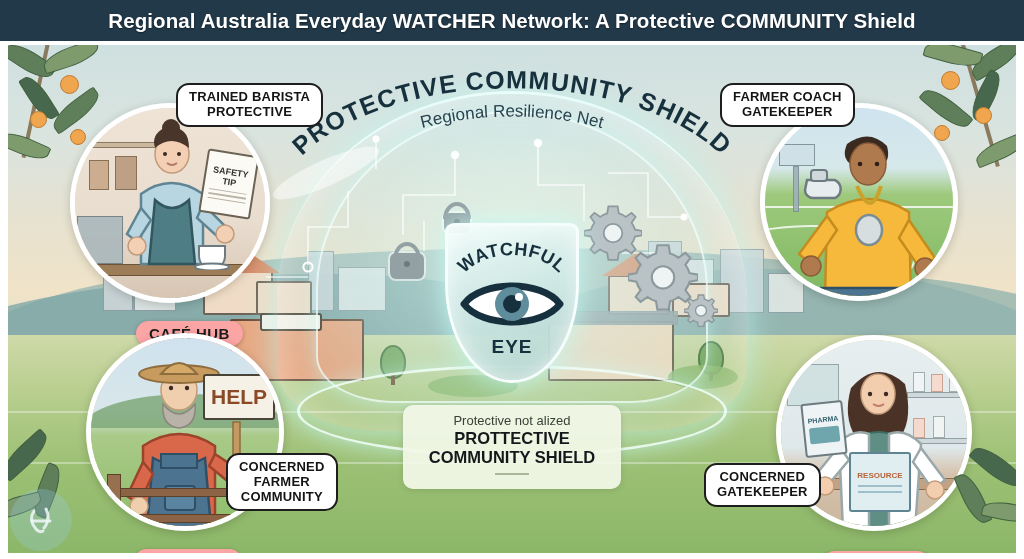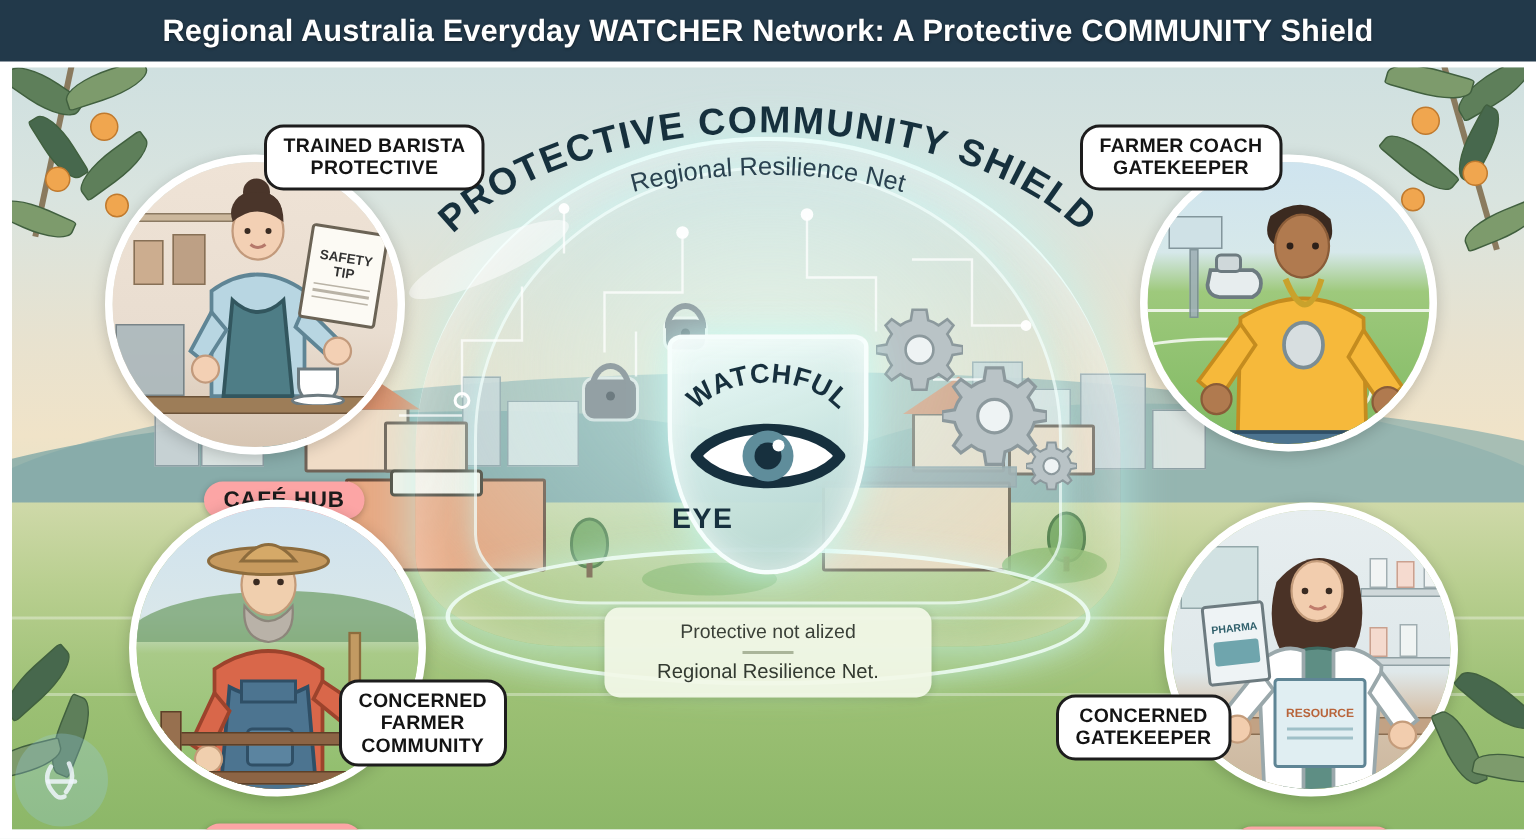--- a/index.html
+++ b/index.html
@@ -142,21 +142,21 @@
     width:134px; height:160px;
     background: linear-gradient(160deg, rgba(240,252,250,.95) 0%, rgba(206,232,228,.92) 48%, rgba(176,209,205,.92) 100%);
     border:3px solid rgba(248,255,254,.95);
     border-radius: 10px 10px 50% 50% / 8px 8px 62% 62%;
     box-shadow: 0 0 26px rgba(195,250,244,.9), inset 0 0 20px rgba(255,255,255,.6);
     display:flex; flex-direction:column; align-items:center; justify-content:center;
   }
   .arc-word { position:absolute; top:14px; left:0; width:100%; height:46px; }
   .eye-wrap { position:absolute; top:50px; left:50%; transform:translateX(-50%); }
   .shield-eye-label {
-    position:absolute; bottom:22px; left:0; width:100%; 
+    position:absolute; bottom:22px; left:0; width:100%; text-align:center;
     font-size:19px; font-weight:bold; color:#17303e; letter-spacing:1px;
   }
 
   
   .hub {
     position:absolute; border-radius:50%; overflow:hidden;
     border:5px solid #ffffff;
     box-shadow: 0 2px 10px rgba(0,0,0,.18);
   }
   .hub-scene { position:absolute; inset:0; }
@@ -334,22 +334,23 @@
         <circle cx="52" cy="28" r="17" fill="#5f8d9b"></circle>
         <circle cx="52" cy="28" r="9" fill="#17303e"></circle>
         <circle cx="59" cy="21" r="4" fill="#ffffff"></circle>
       </svg>
 
       <div class="shield-eye-label" data-name="shield-bottom-word">EYE</div>
     </div>
 
     <div class="caption" style="top:360px; width:218px;" data-name="caption-box">
       <div class="small" data-name="caption-eyebrow">Protective not alized</div>
+      <div class="big" style="white-space:pre-line" data-name="caption-title">PROTTECTIVE
+COMMUNITY SHIELD</div>
       <div class="rule" data-name="caption-divider"></div>
-      <div class="sub" data-name="caption-subtitle">Regional Resilience Net.</div>
     </div>
 
     <div class="hub" style="left:62px; top:58px; width:200px; height:200px;" data-name="hub-vignette-cafe">
       <div class="hub-scene" style="background:linear-gradient(180deg,#efe3d6 0%,#e9ddd0 60%,#d7c5b2 100%)" data-name="cafe-scene">
         <div class="shelf" style="left:4px; top:34px; width:84px; height:6px;" data-name="cafe-shelf"></div>
         <div class="bldg" style="left:14px; top:52px; width:20px; height:30px; background:#c9a888; border-color:#7d6449;" data-name="coffee-bag"></div>
         <div class="bldg" style="left:40px; top:48px; width:22px; height:34px; background:#b89a7d; border-color:#7d6449;" data-name="coffee-bag"></div>
         <div class="bldg" style="left:2px; top:108px; width:46px; height:48px; background:#aab7bc; border-color:#6d7b80;" data-name="espresso-machine"></div>
         <div class="shelf" style="left:0; top:156px; width:200px; height:12px; background:#9d7d58; border-color:#6b5238;" data-name="cafe-counter"></div>
 
@@ -400,20 +401,21 @@
           <path d="M52 190 L52 108 q36 -24 72 0 L124 190 Z" fill="#d9674a" stroke="#9c432c" stroke-width="2.5"></path>
           <path d="M62 120 q26 14 52 0 L120 190 L56 190 Z" fill="#4c7490" stroke="#2f4f66" stroke-width="2.5"></path>
           <rect x="70" y="116" width="36" height="14" fill="#4c7490" stroke="#2f4f66" stroke-width="2"></rect>
           <rect x="74" y="148" width="30" height="24" rx="3" fill="#5b84a0" stroke="#2f4f66" stroke-width="2"></rect>
           <path d="M124 116 L148 132 L140 146 L118 128 Z" fill="#d9674a" stroke="#9c432c" stroke-width="2.5"></path>
           <path d="M52 124 L36 158 L48 166 L62 136 Z" fill="#d9674a" stroke="#9c432c" stroke-width="2.5"></path>
           <circle cx="146" cy="140" r="9" fill="#f0cfae" stroke="#c39a78" stroke-width="1.5"></circle>
           <circle cx="48" cy="168" r="9" fill="#f0cfae" stroke="#c39a78" stroke-width="1.5"></circle>
           <rect x="142" y="84" width="7" height="60" fill="#c29a62" stroke="#8d6c3d" stroke-width="1.5"></rect>
         </svg>
+        <div class="sign" style="left:112px; top:36px; width:72px; height:46px; font-size:21px;" data-name="help-sign">HELP</div>
 
         <div class="shelf" style="left:0; top:150px; width:198px; height:9px; background:#8c6445; border-color:#5d4028;" data-name="fence-rail"></div>
         <div class="shelf" style="left:0; top:176px; width:198px; height:9px; background:#8c6445; border-color:#5d4028;" data-name="fence-rail"></div>
         <div class="shelf" style="left:16px; top:136px; width:14px; height:62px; background:#97704f; border-color:#5d4028;" data-name="fence-post"></div>
         <div class="shelf" style="left:150px; top:136px; width:14px; height:62px; background:#97704f; border-color:#5d4028;" data-name="fence-post"></div>
       </div>
     </div>
     <div class="pill" style="left:126px; top:504px;" data-name="hub-label-farm">FARM HUB</div>
     <div class="callout" style="left:218px; top:408px;" data-name="callout-farm">CONCERNED
 FARMER

